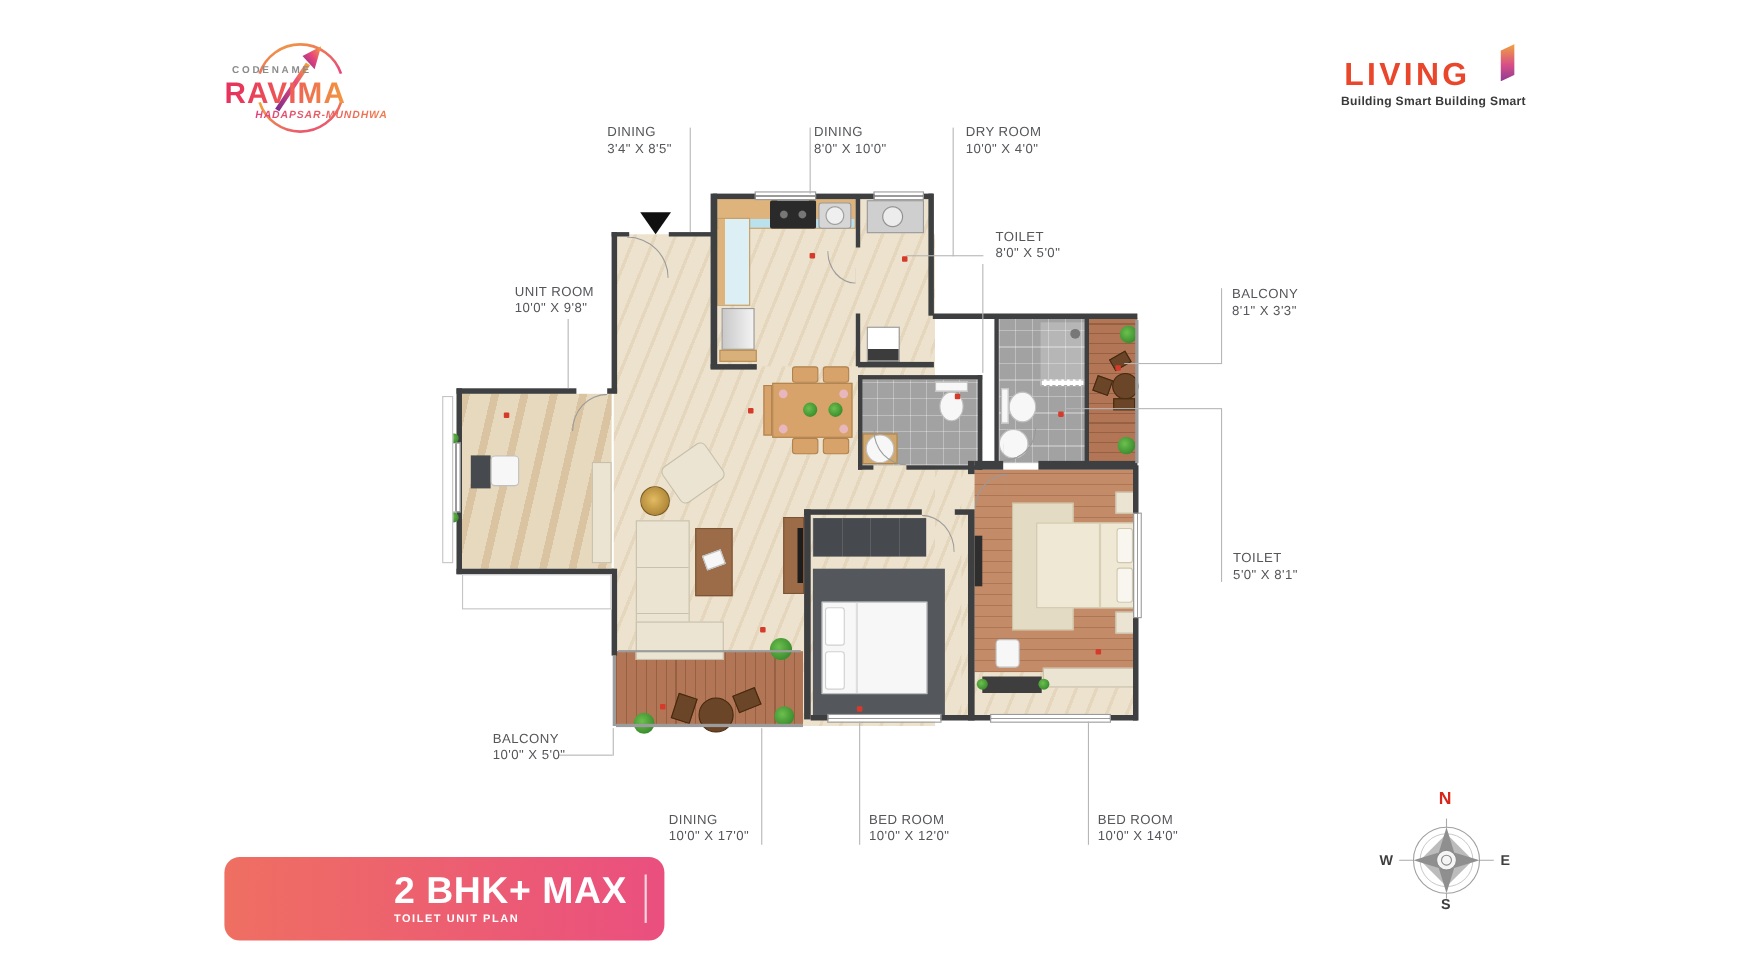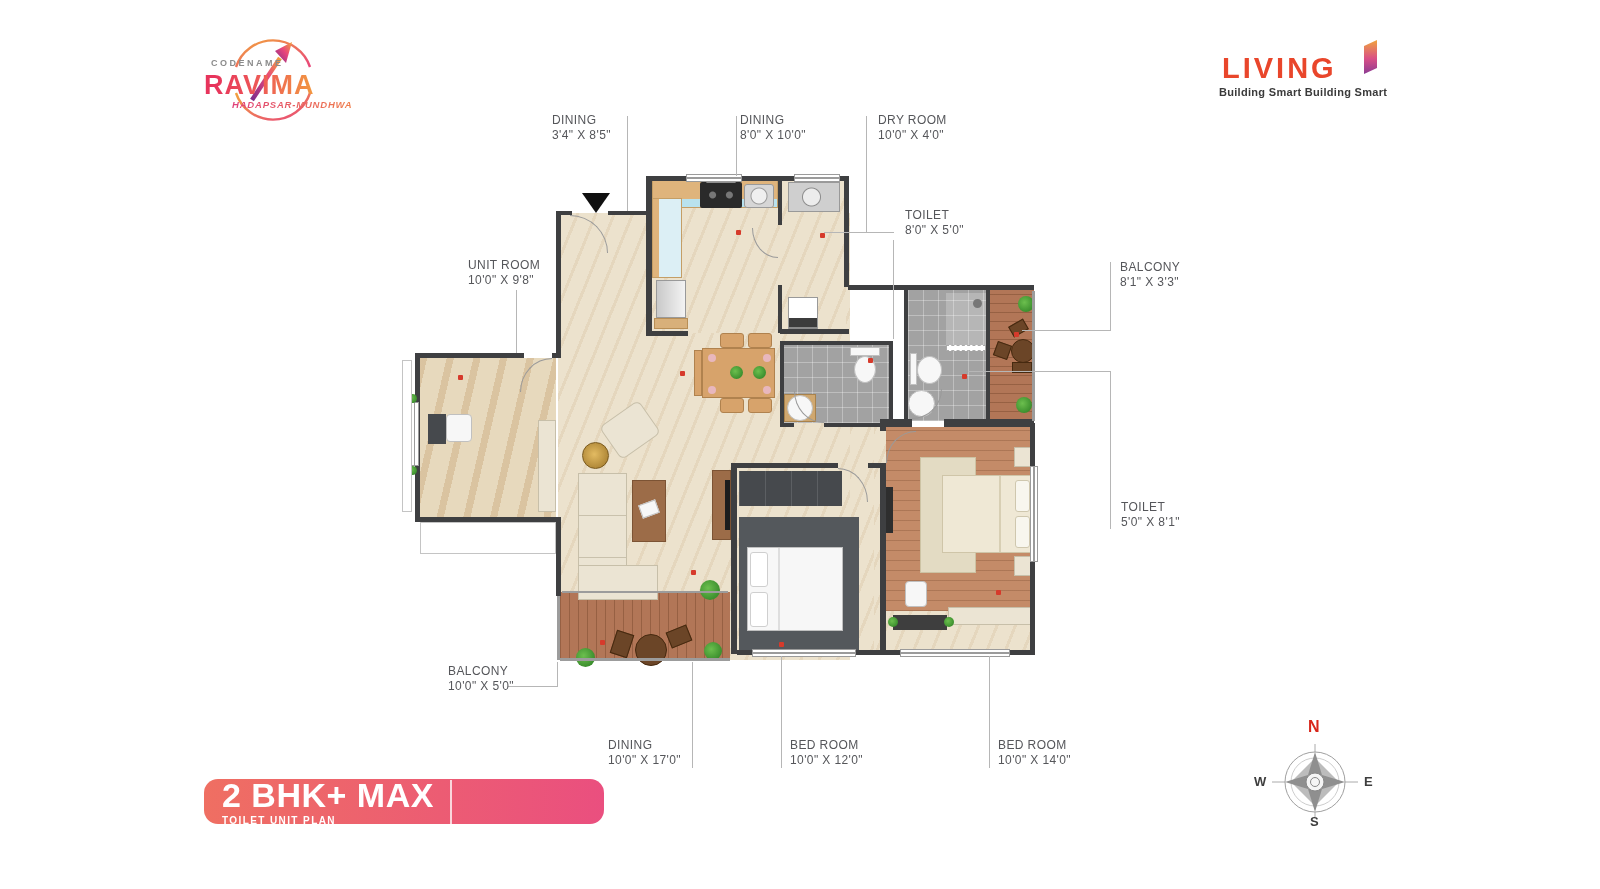--- a/index.html
+++ b/index.html
@@ -304,21 +304,21 @@
     <div class="abs gradtext" style="left:8px;top:34px;font-size:27px;font-weight:800;letter-spacing:1px;">RAVIMA</div>
     <div class="abs gradtext2" style="left:36px;top:63px;font-size:9.5px;font-weight:800;font-style:italic;letter-spacing:.8px;">HADAPSAR-MUNDHWA</div>
   </div>
 
   <div class="abs" style="left:1218px;top:40px;width:170px;height:62px;">
     <div class="abs" style="left:4px;top:12px;font-size:29px;font-weight:700;letter-spacing:3px;color:#e9462b;">LIVING</div>
     <div class="abs" style="left:146px;top:0;width:13px;height:34px;background:linear-gradient(to bottom,#f0a43e,#d94f86 55%,#8c3b93);clip-path:polygon(0 18%,100% 0,100% 82%,0 100%);"></div>
     <div class="abs" style="left:1px;top:46px;font-size:11px;font-weight:700;letter-spacing:.3px;color:#3a3a3a;">Building Smart Building Smart</div>
   </div>
 
-  <div class="abs banner" style="left:204px;top:779px;width:400px;height:45px;padding:0 0 0 18px;">
+  <div class="abs banner" style="left:204px;top:779px;width:400px;height:76px;padding:0 0 0 18px;justify-content:flex-end;">
     <div>
       <div class="b-big">2 BHK+ MAX</div>
       <div class="b-sub">TOILET UNIT PLAN</div>
     </div>
     <div class="b-div"></div>
   </div>
 
   <div class="abs" style="left:1252px;top:716px;width:126px;height:112px;">
     <svg width="126" height="112" viewBox="0 0 126 112" style="position:absolute;left:0;top:0;">
       <line x1="63" y1="28" x2="63" y2="36" stroke="#aaa" stroke-width="1"></line>

